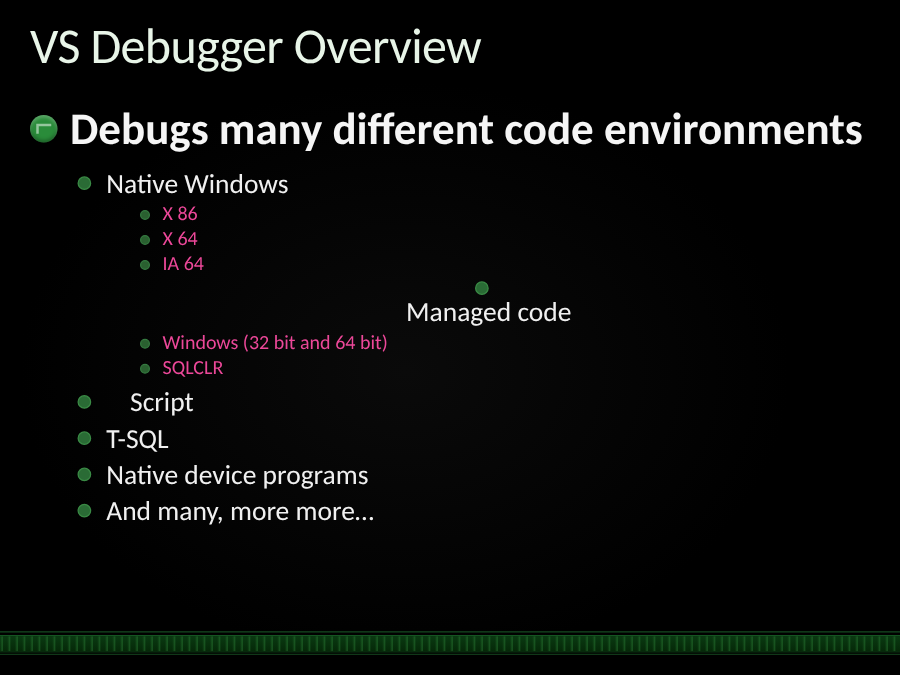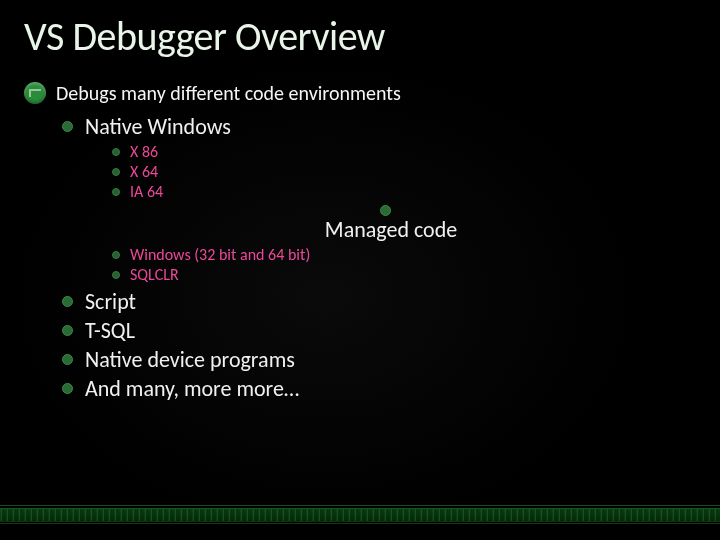--- a/index.html
+++ b/index.html
@@ -41,23 +41,23 @@
     .L1-bullet::after {
       content: "";
       position: absolute;
       width: 10px; height: 6px;
       border-top: 2px solid rgba(255,255,255,0.5);
       border-right: 2px solid rgba(255,255,255,0.5);
       transform: translate(-50%, -50%) scaleX(-1);
       top: 50%; left: 50%;
     }
     .L1-text {
-      font-size: 20px;
+      font-size: 36px;
       color: #f5f5f5;
-      font-weight: 400;
+      font-weight: 700;
     }
     .L2-row {
       display: flex;
       align-items: center;
       padding-left: 62px;
       margin-bottom: 2px;
     }
     .L2-bullet {
       width: 11px;
       height: 11px;
@@ -153,21 +153,21 @@
   </div>
   <div class="L3-row">
     <span class="L3-bullet"></span>
     <span class="L3-text">Windows (32 bit and 64 bit)</span>
   </div>
   <div class="L3-row">
     <span class="L3-bullet"></span>
     <span class="L3-text">SQLCLR</span>
   </div>
 
-  <div class="L2-row" style="margin-top:4px;">
+  <div class="L2-row" style="margin-top:4px;gap:19px;">
     <span class="L2-bullet"></span>
     <span class="L2-text">Script</span>
   </div>
   <div class="L2-row">
     <span class="L2-bullet"></span>
     <span class="L2-text">T-SQL</span>
   </div>
   <div class="L2-row">
     <span class="L2-bullet"></span>
     <span class="L2-text">Native device programs</span>

